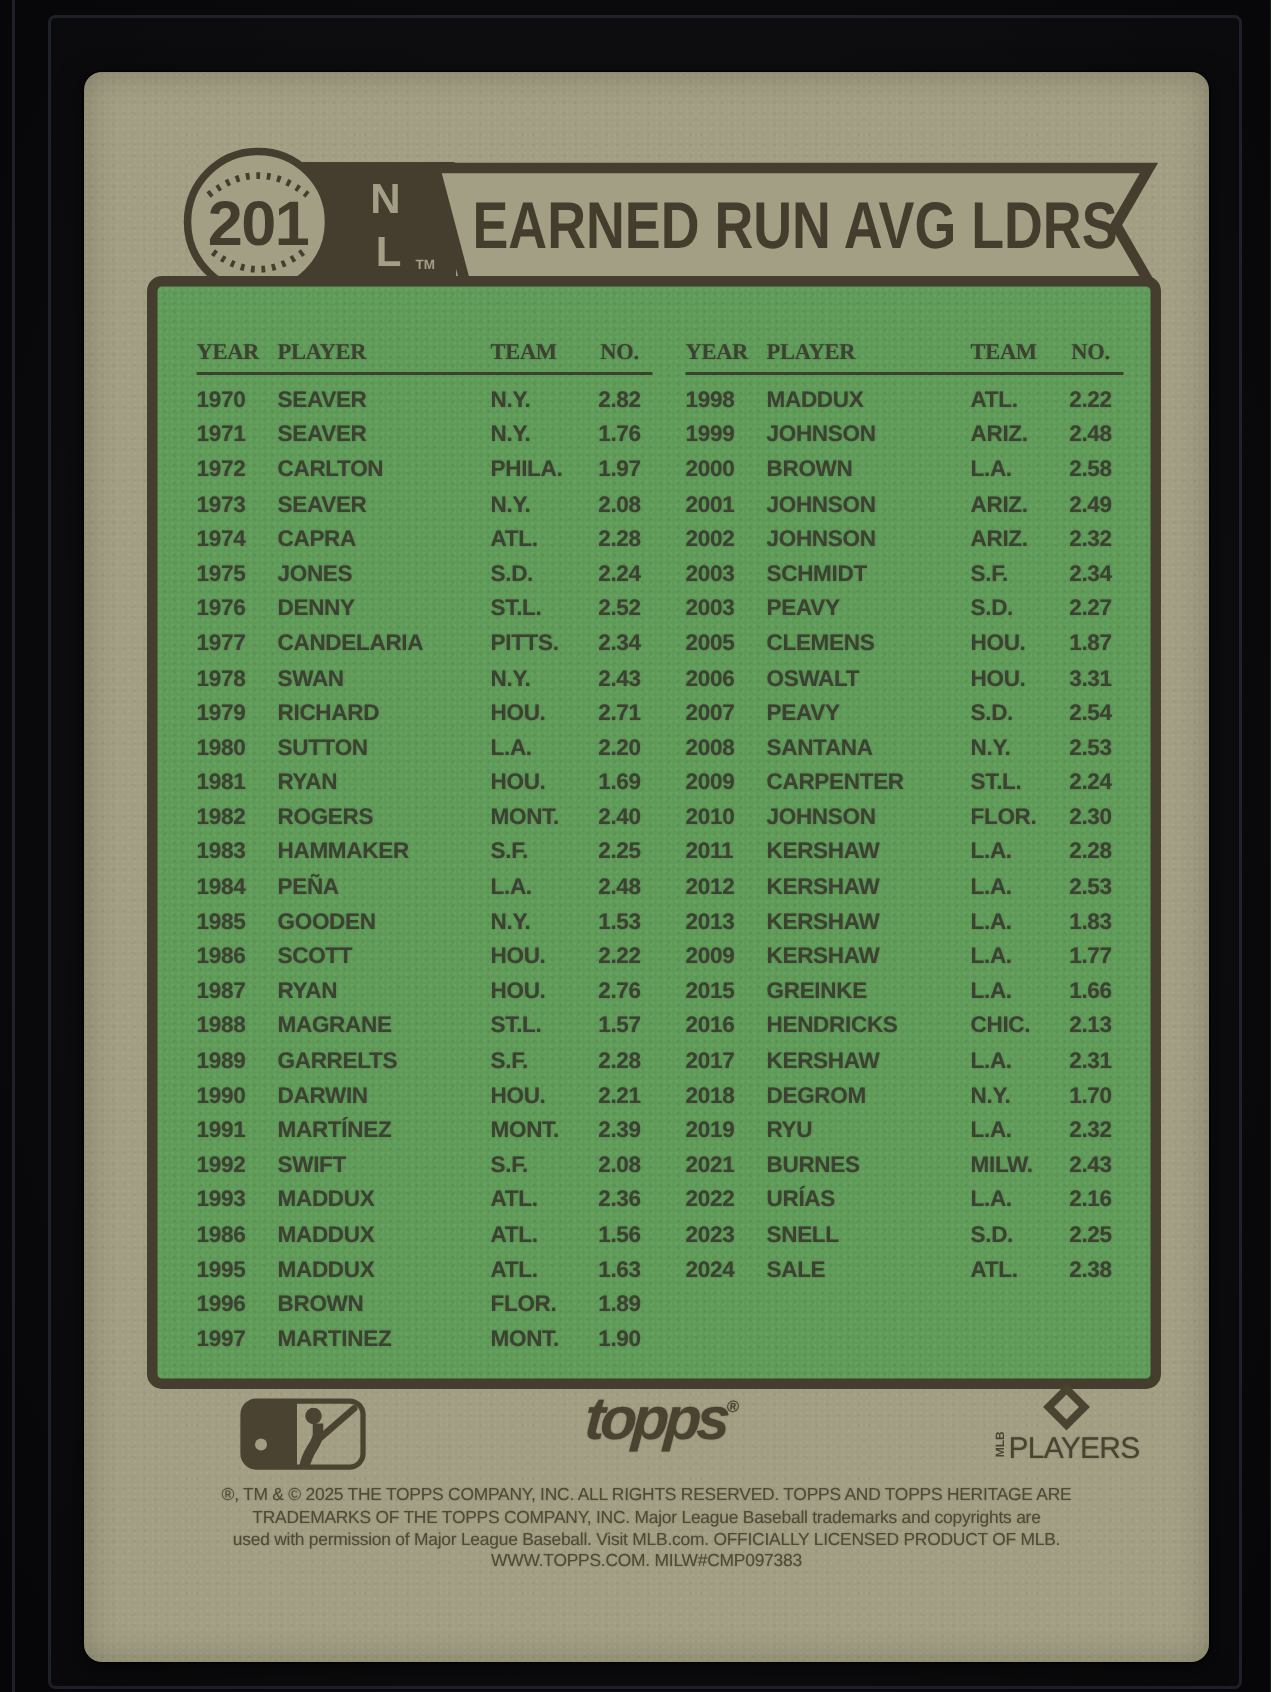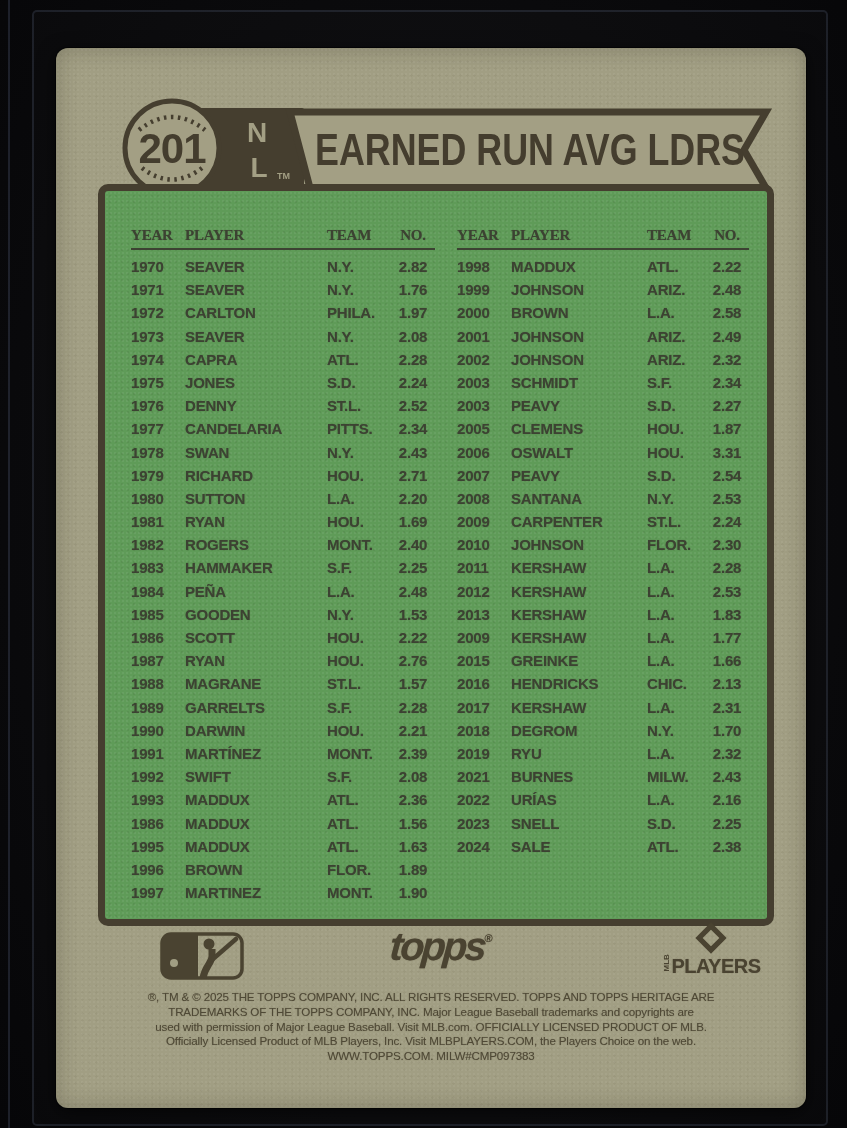--- a/index.html
+++ b/index.html
@@ -40,21 +40,21 @@
   .footer-logos{position:absolute;left:0;top:874px;width:750px;height:64px;}
   .mlb-logo{position:absolute;left:104px;top:10px;width:84px;height:48px;}
   .topps-logo{position:absolute;left:300px;top:2px;width:170px;text-align:center;
     color:#4a4331;font-weight:800;font-style:italic;font-size:40px;letter-spacing:-3px;
     transform:skewX(-4deg);text-shadow:0 0 1px rgba(74,67,49,0.6);}
   .topps-logo sup{font-size:11px;font-style:normal;letter-spacing:0;vertical-align:18px;}
   .players-logo{position:absolute;left:575px;top:0;width:160px;display:flex;
     flex-direction:column;align-items:center;color:#4a4331;}
   .players-row{display:flex;align-items:center;margin-top:1px;}
   .players-mlb{font-size:8px;font-weight:800;transform:rotate(-90deg);width:10px;letter-spacing:0;}
-  .players-word{font-size:20px;font-weight:700;letter-spacing:-0.5px;
+  .players-word{font-size:20px;font-weight:400;letter-spacing:-0.5px;
     text-shadow:0 0 1px rgba(74,67,49,0.6);}
   .legal{position:absolute;left:25px;top:942px;width:700px;text-align:center;
     color:#4f4936;font-weight:400;font-size:11.6px;line-height:14.8px;letter-spacing:-0.15px;
     text-shadow:0 0 1px rgba(79,73,54,0.45);}
 </style>
 </head>
 <body>
 
 <div class="scene">
   <div class="outer-edge-line"></div>
@@ -447,18 +447,17 @@
           <span class="players-mlb">MLB</span>
           <span class="players-word">PLAYERS</span>
         </div>
       </div>
     </div>
 
     <div class="legal">
       <div>®, TM &amp; © 2025 THE TOPPS COMPANY, INC.  ALL RIGHTS RESERVED. TOPPS AND TOPPS HERITAGE ARE</div>
       <div>TRADEMARKS OF THE TOPPS COMPANY, INC. Major League Baseball trademarks and copyrights are</div>
       <div>used with permission of Major League Baseball. Visit MLB.com. OFFICIALLY LICENSED PRODUCT OF MLB.</div>
-      <div>Officially Licensed Product of MLB Players, Inc. Visit MLBPLAYERS.COM, the Players Choice on the web.</div>
       <div>WWW.TOPPS.COM. MILW#CMP097383</div>
     </div>
 
   </div>
 </div>
 
 </body></html>

